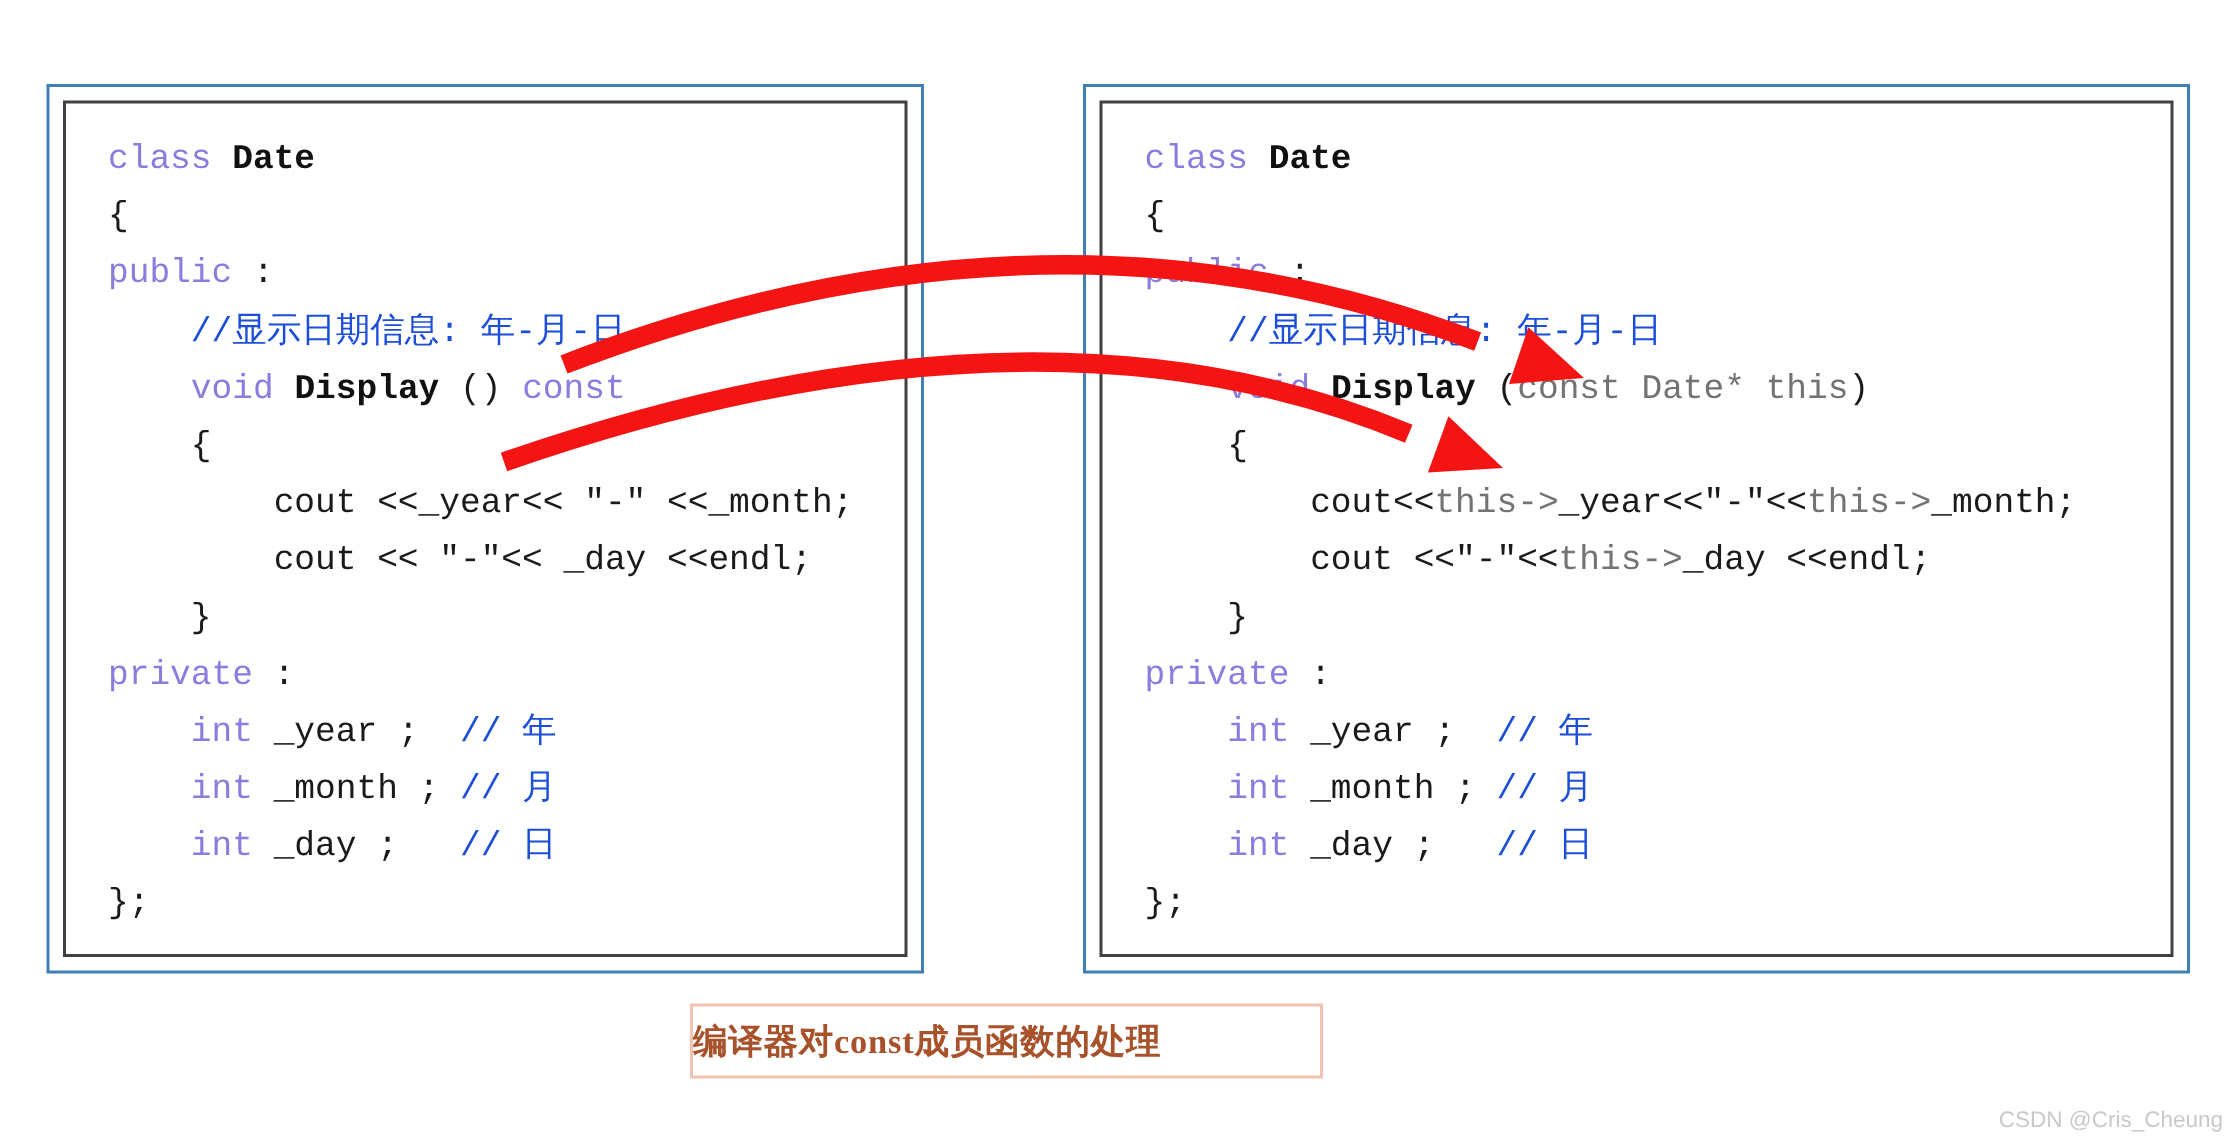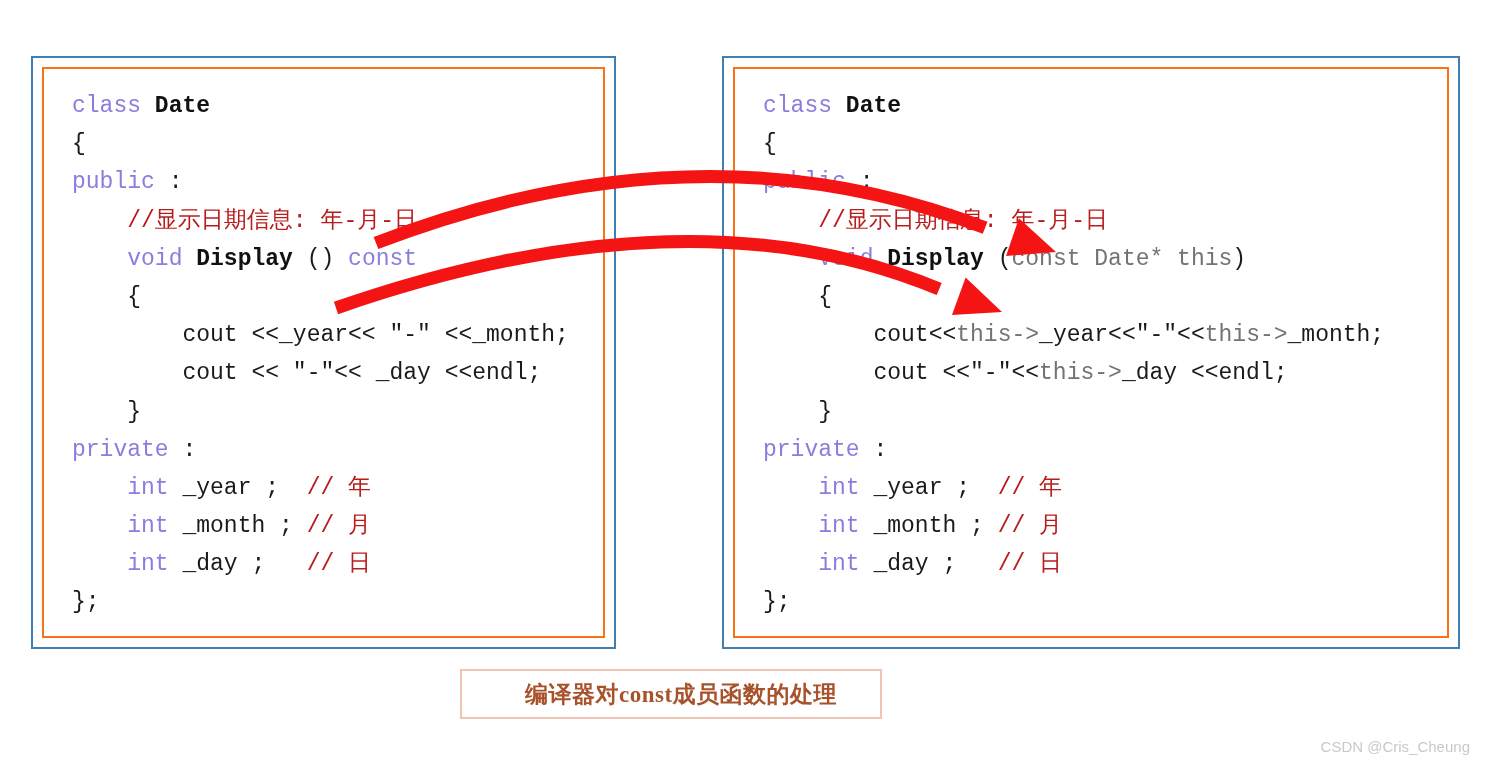--- a/index.html
+++ b/index.html
@@ -19,21 +19,21 @@
   
   .panel-outer {
     position: absolute;
     box-sizing: border-box;
     border: 2px solid #3f7fb4;
     background: #ffffff;
   }
   .panel-inner {
     position: absolute;
     box-sizing: border-box;
-    border: 2px solid #f97316;
+    border: 2px solid #404040;
     background: #ffffff;
     top: 9px;
     left: 9px;
     right: 9px;
     bottom: 9px;
     overflow: hidden;
   }
   .code {
     position: absolute;
     top: 18px;
@@ -41,21 +41,21 @@
     right: 4px;
     font-family: "Liberation Mono", "DejaVu Sans Mono", monospace;
     font-size: 23px;
     line-height: 38.2px;
     white-space: pre;
     color: #000000;
     letter-spacing: 0px;
   }
   .code .ln { display: block; height: 38.2px; }
   .kw   { color: #8a7dde; }
-  .cmt  { color: #b91c1c; }
+  .cmt  { color: #1d4ed8; }
   .red  { color: #737373; }
   .blk  { color: #111111; font-weight: 600; }
   .plain{ color: #1a1a1a; }
 
   
   #panel-left  { left: 31px;  top: 56px;  width: 585px; height: 593px; }
   #panel-right { left: 722px; top: 56px;  width: 738px; height: 593px; }
 
   
   #arrow-layer {
@@ -70,36 +70,35 @@
     position: absolute;
     left: 460px;
     top: 669px;
     width: 422px;
     height: 50px;
     box-sizing: border-box;
     border: 2px solid #f0c3b2;
     background: #ffffff;
     display: flex;
     align-items: center;
-    justify-content: center;
-    padding-left: 20px;
+    justify-content: flex-start;
   }
   #caption-text {
     font-family: "Liberation Serif", "DejaVu Serif", serif;
     font-size: 23px;
     font-weight: bold;
     color: #a8522b;
     letter-spacing: 0.5px;
     white-space: nowrap;
   }
 
   
   #watermark {
     position: absolute;
-    right: 22px;
+    right: 10px;
     bottom: 6px;
     font-family: "Liberation Sans", "DejaVu Sans", sans-serif;
     font-size: 15px;
     color: #c9c9c9;
     white-space: nowrap;
   }
 </style>
 </head>
 <body>
 

